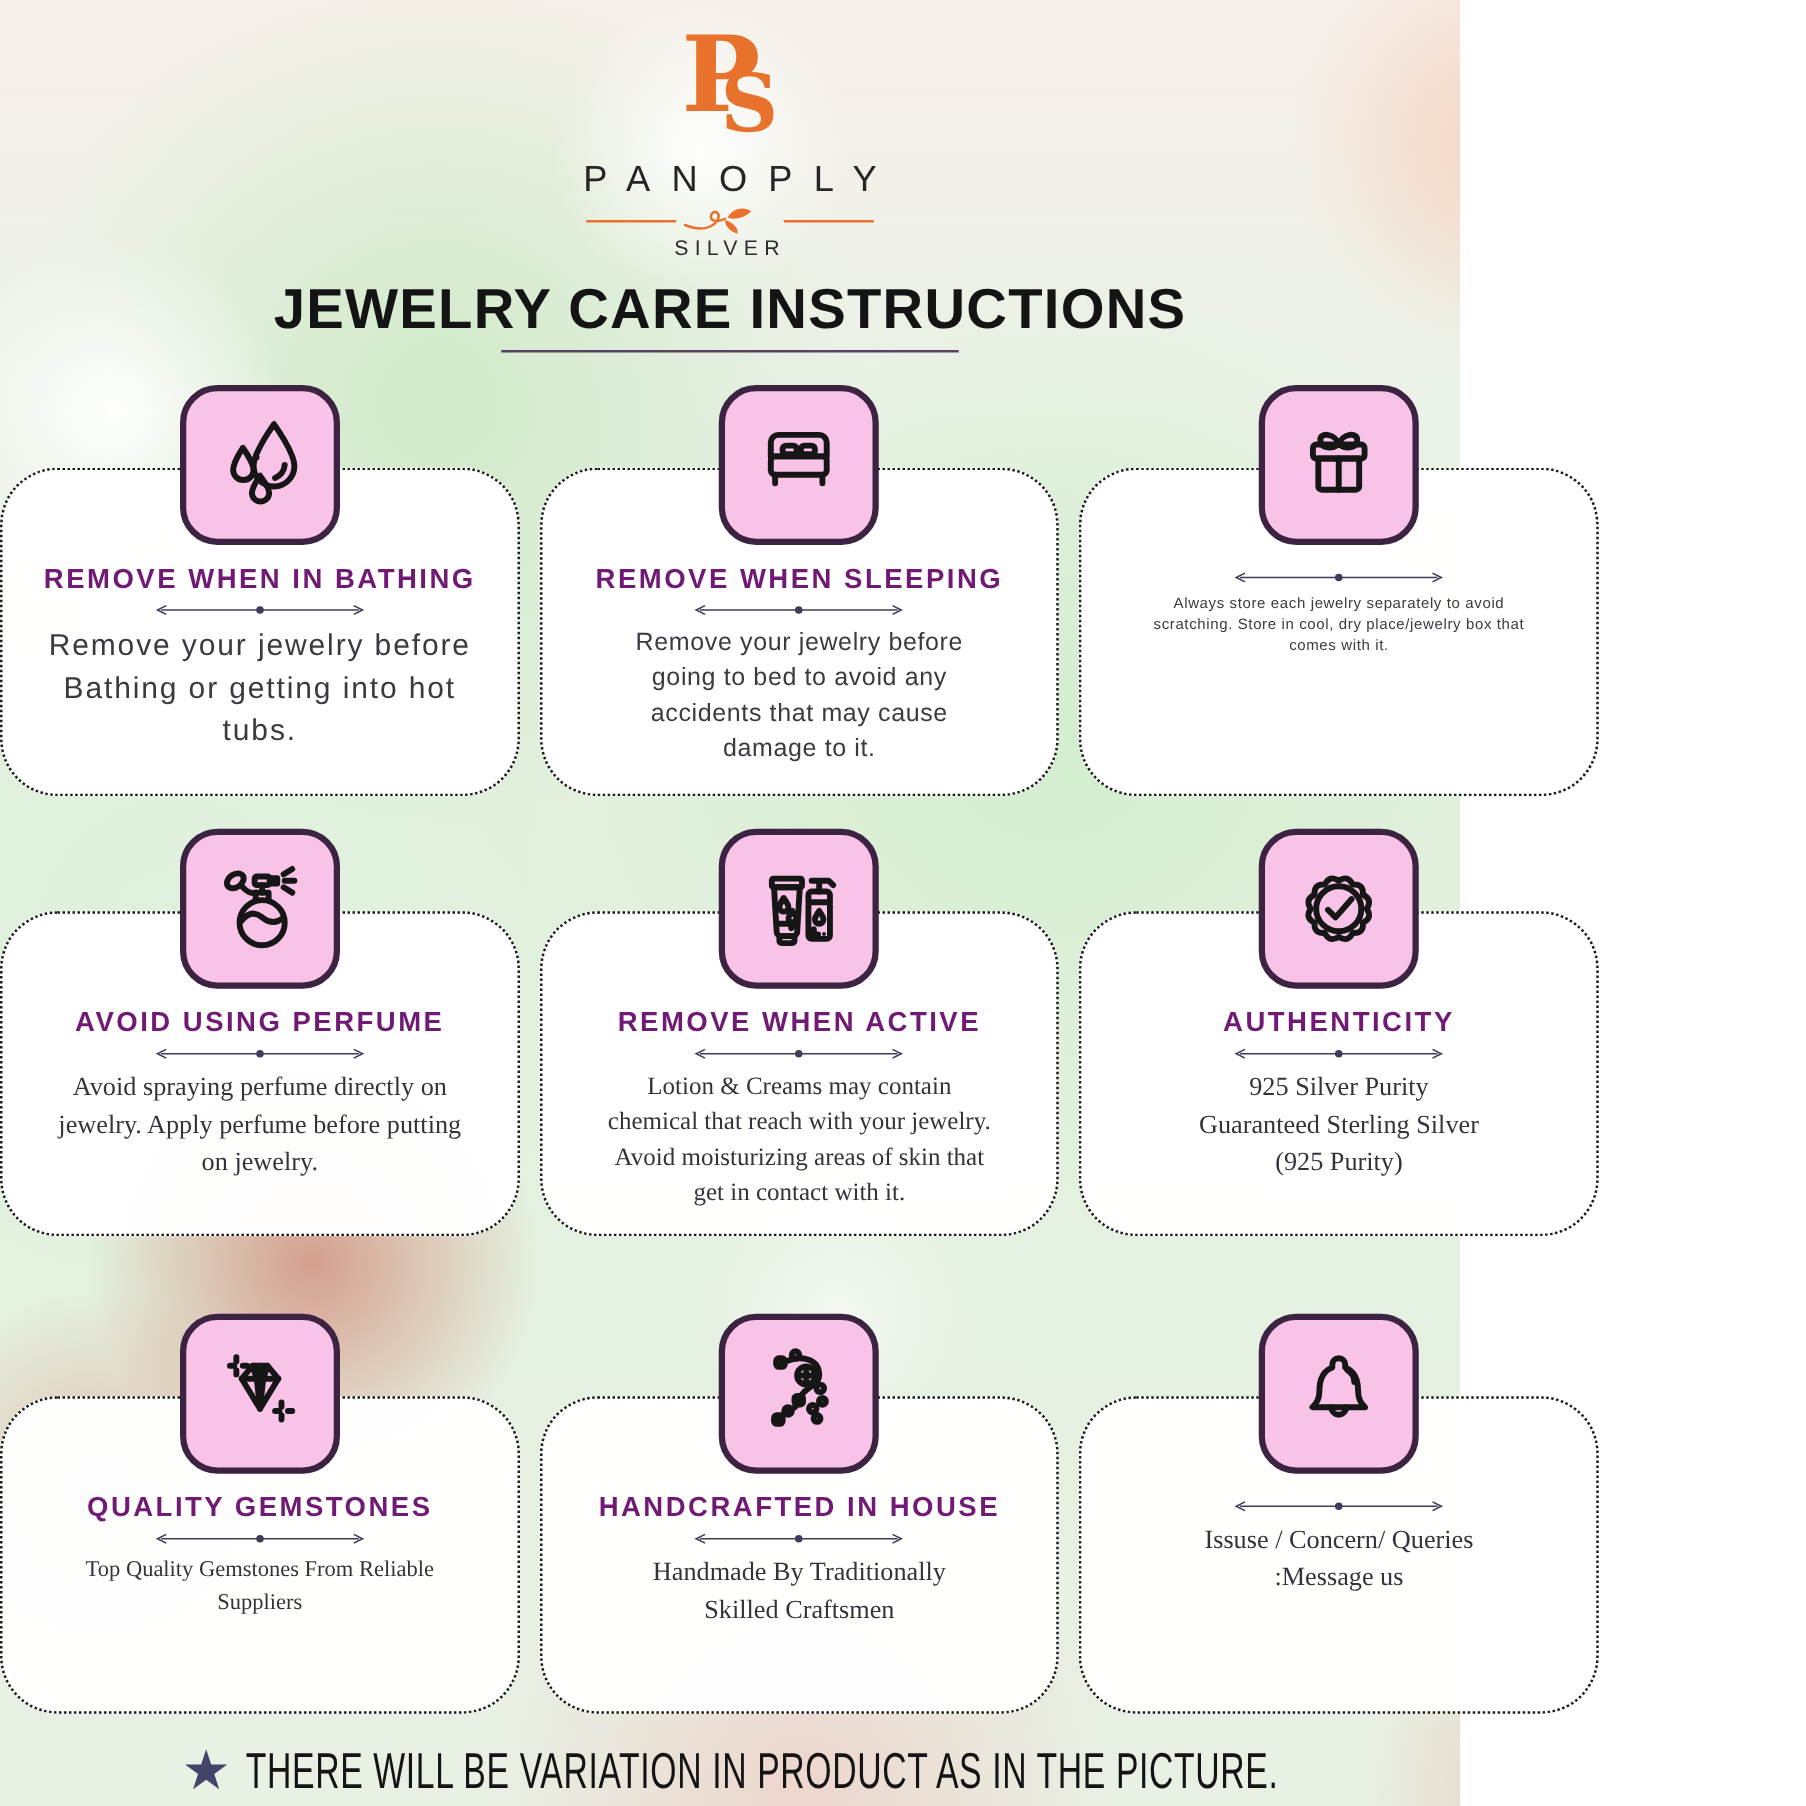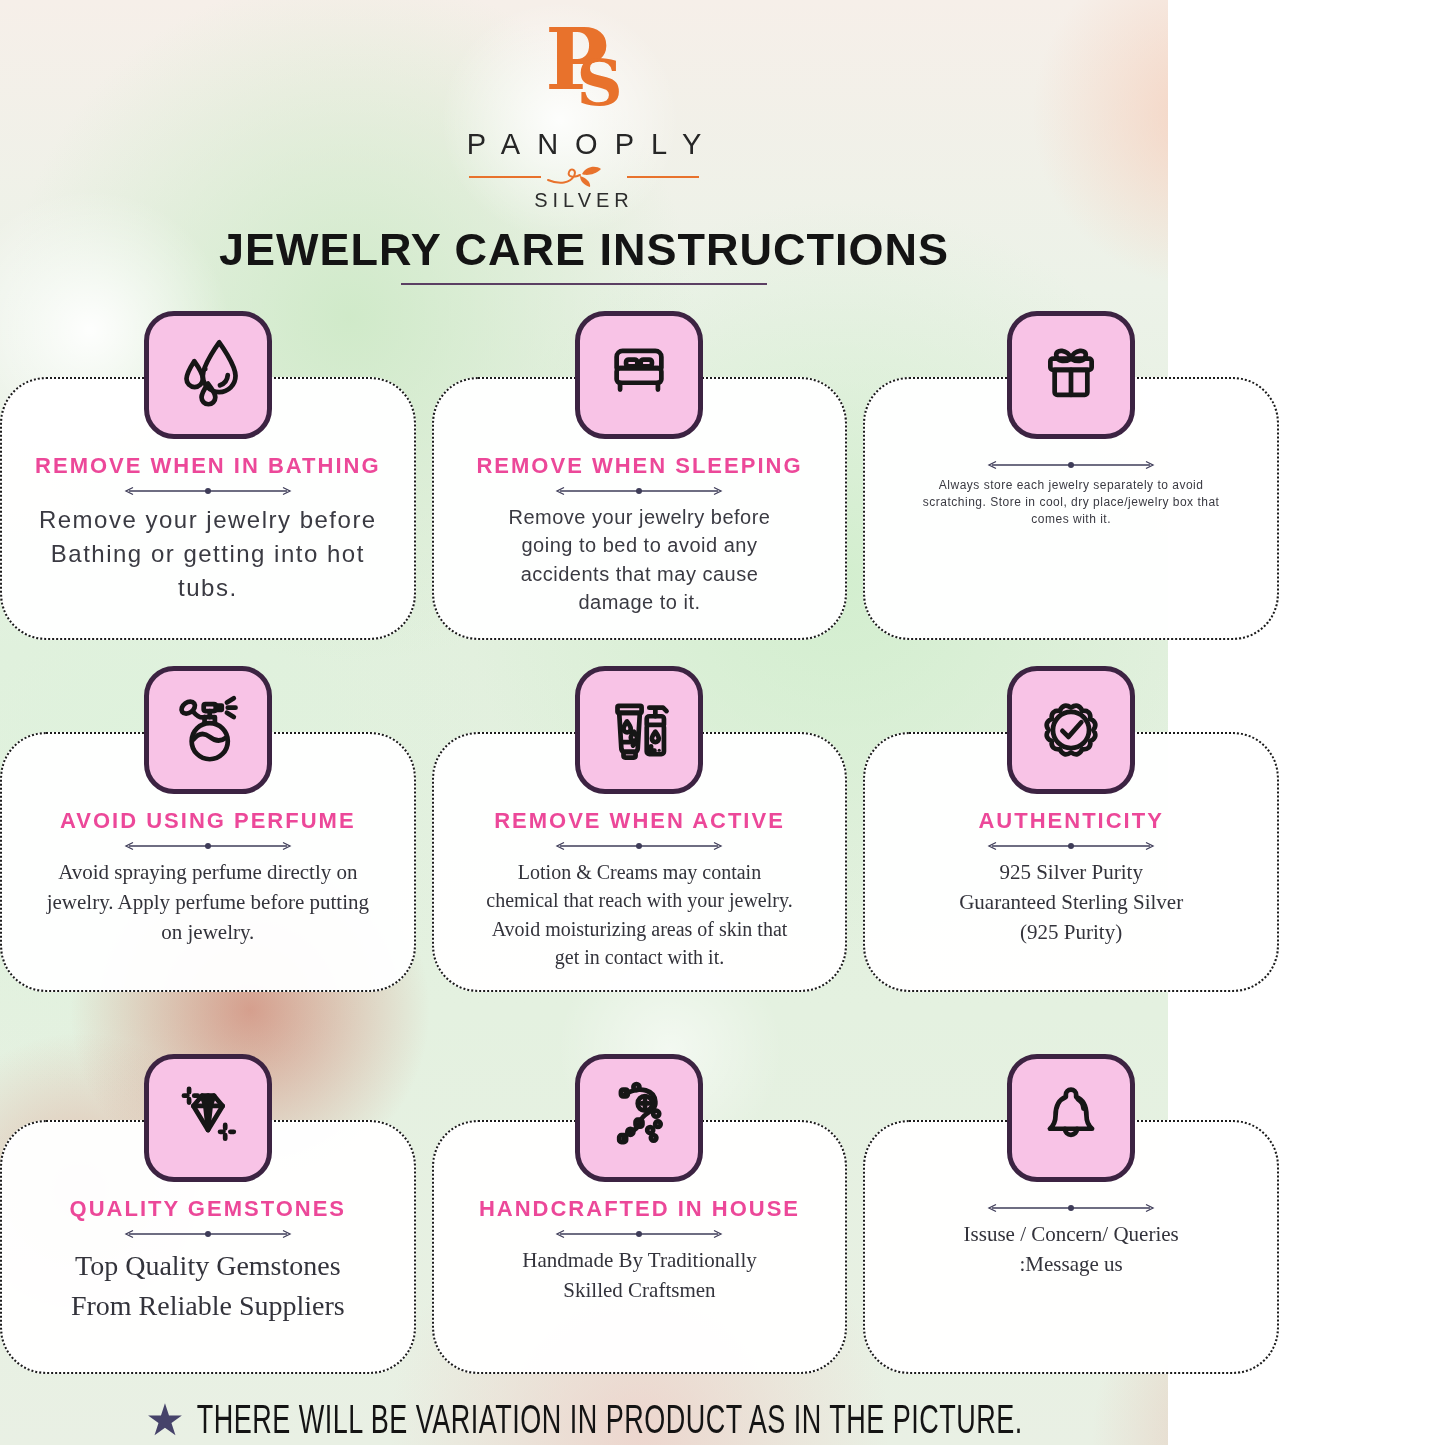--- a/index.html
+++ b/index.html
@@ -26,48 +26,48 @@
   .logo{padding-top:22px;text-align:center;}
   .monogram{line-height:.9;height:102px;}
   .mono-p{font-family:"DejaVu Serif",serif;font-weight:700;font-size:84px;color:#e8722c;}
   .mono-s{font-family:"DejaVu Serif",serif;font-weight:700;font-size:64px;color:#e8722c;
           position:relative;top:16px;margin-left:-32px;}
   .brand-name{font-size:29px;letter-spacing:17px;padding-left:17px;color:#262626;margin-top:4px;}
   .brand-divider{position:relative;width:230px;height:26px;margin:2px auto 0;}
   .brand-divider .bar{position:absolute;top:13px;width:72px;height:2px;background:#e8722c;}
   .bar-left{left:0;} .bar-right{right:0;}
   .brand-divider svg{position:absolute;left:50%;top:0;transform:translateX(-50%);}
-  .brand-sub{font-size:20px;letter-spacing:5px;color:#2d2d2d;margin-top:0px;}
+  .brand-sub{font-size:17px;letter-spacing:5px;color:#2d2d2d;margin-top:0px;}
   .page-title{text-align:center;font-size:45px;font-weight:800;letter-spacing:1px;color:#141414;margin-top:12px;}
   .title-underline{width:366px;height:2px;background:#5b3f63;margin:7px auto 0;}
   
   .grid{width:1279px;margin:0 auto;}
   .row{display:grid;grid-template-columns:repeat(3,1fr);column-gap:16px;}
   .row1{margin-top:26px;} .row2{margin-top:26px;} .row3{margin-top:62px;}
   .cell{display:flex;flex-direction:column;align-items:center;}
   .tile{width:128px;height:128px;box-sizing:border-box;border:5px solid #3c2342;border-radius:30px;
         background:#f8c3e6;display:flex;align-items:center;justify-content:center;
         position:relative;z-index:2;margin-bottom:-62px;}
   .tile svg{width:86px;height:86px;}
   .card{width:100%;box-sizing:border-box;background:rgba(255,255,255,.97);
         border:2px dotted #1b1b1b;border-radius:46px;text-align:center;
         padding:74px 20px 16px;position:relative;z-index:1;}
   .row1 .card{min-height:263px;} .row2 .card{min-height:260px;} .row3 .card{min-height:254px;}
-  .card-heading{margin:0;font-size:22px;font-weight:800;letter-spacing:2px;color:#ec4899;}
+  .card-heading{margin:0;font-size:22px;font-weight:800;letter-spacing:2px;color:#701a75;}
   .hdiv{display:block;margin:6px auto 4px;}
   .card-body{margin:6px auto 0;color:#33333b;line-height:1.42;white-space:pre-line;}
   .sans-body{font-family:"Liberation Sans",sans-serif;color:#3a3a42;}
   .serif-body{font-family:"Liberation Serif","DejaVu Serif",serif;}
   .b1{font-size:24px;letter-spacing:1.5px;max-width:372px;}
   .b2{font-size:20px;letter-spacing:.5px;max-width:302px;text-align:center;}
   .b3{font-size:12px;letter-spacing:.5px;max-width:306px;}
   .b4{font-size:21px;max-width:336px;}
   .b5{font-size:20px;max-width:318px;}
   .b6{font-size:21px;max-width:310px;}
-  .b7{font-size:28px;max-width:306px;text-align:center;}
+  .b7{font-size:18px;max-width:306px;text-align:center;}
   .b8{font-size:21px;max-width:286px;}
   .b9{font-size:21px;max-width:286px;}
   
   .footer{margin-top:24px;display:flex;align-items:center;justify-content:center;}
   .footer .star{font-size:44px;color:#46436a;margin-right:12px;line-height:1;}
   .footer .note{font-size:27px;letter-spacing:.5px;color:#141414;
                 transform:scale(1,1.5);transform-origin:center;}
   svg .stroke{fill:none;stroke:#161616;stroke-width:5.5;stroke-linecap:round;stroke-linejoin:round;}
   svg .fillDark{fill:#161616;stroke:none;}
 </style>

